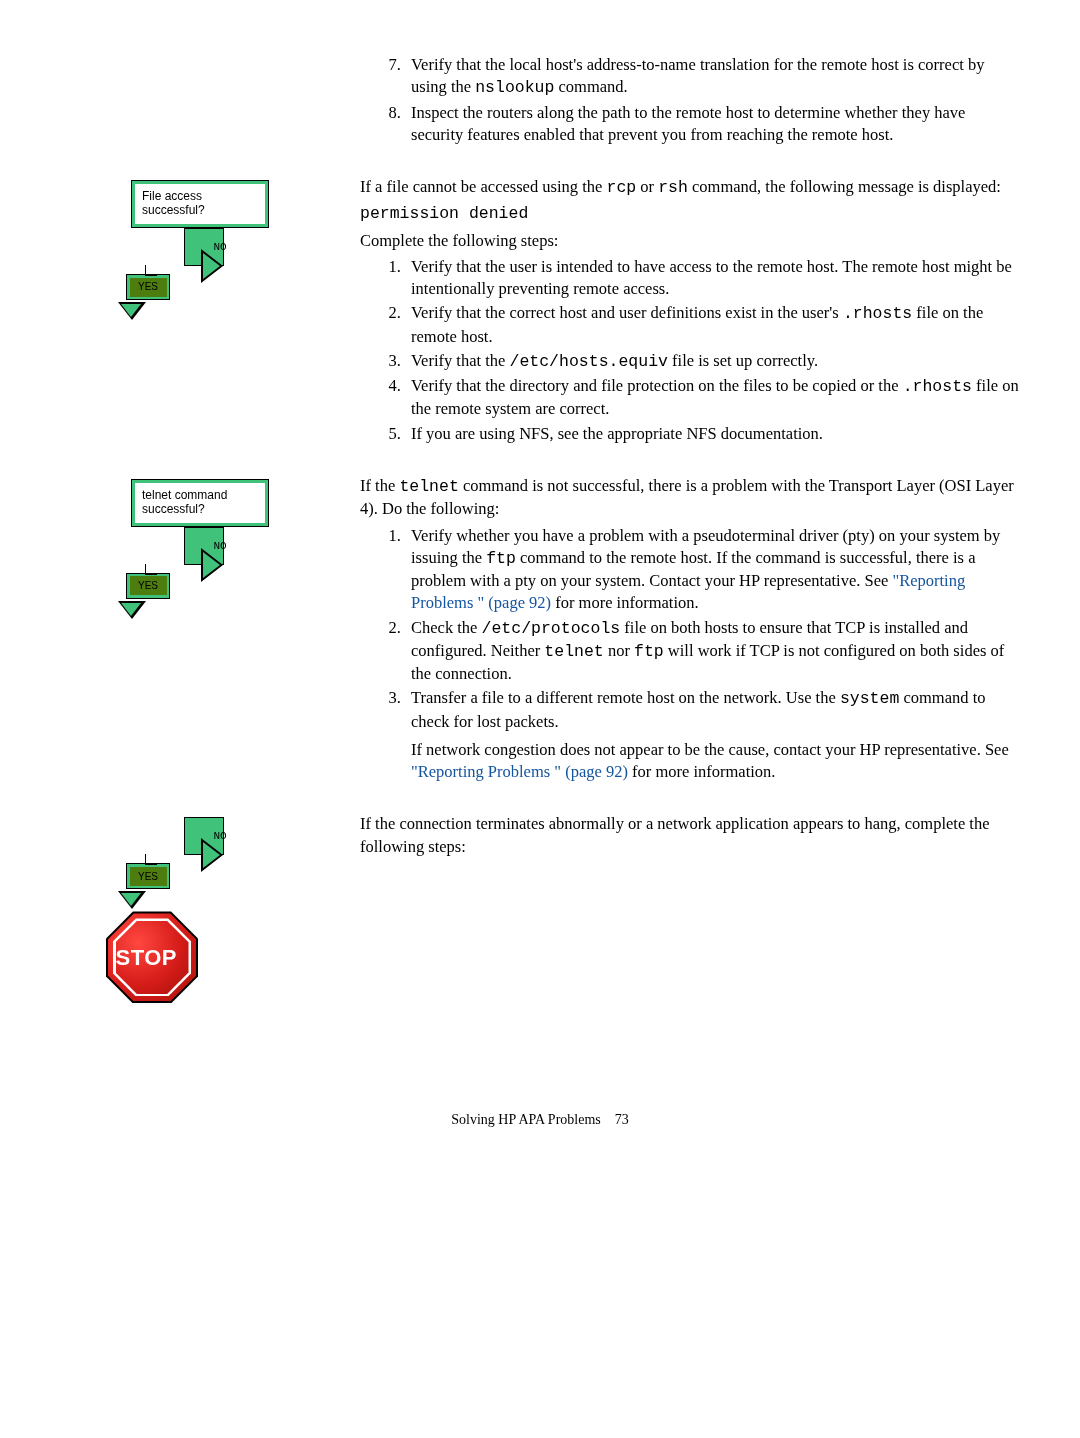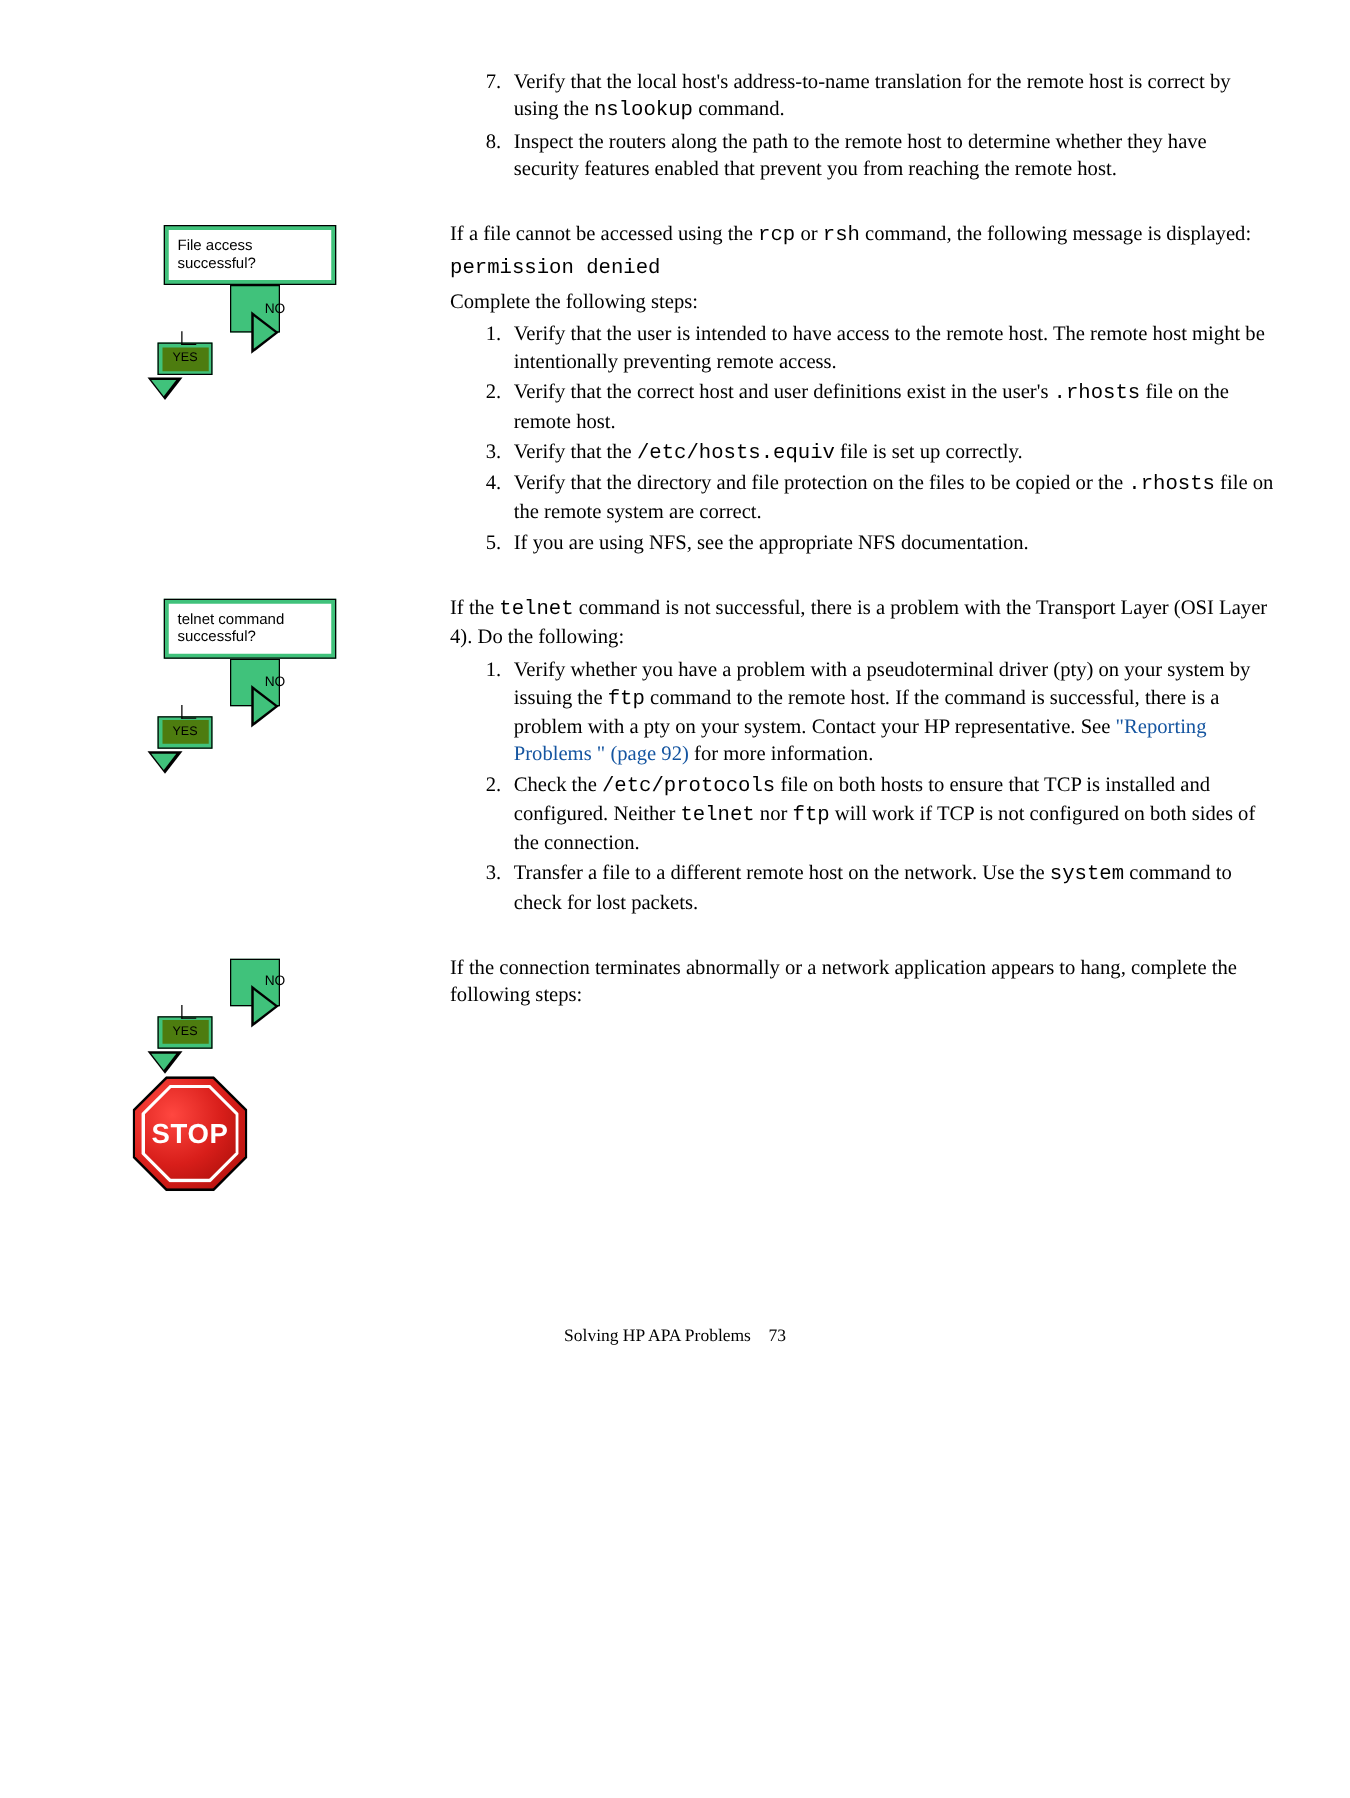--- a/index.html
+++ b/index.html
@@ -86,21 +86,21 @@
     border: 1.6px solid #000;
     background: #40c27b;
     width: 38px;
     height: 36px;
     margin-left: 8px;
   }
   .nobox-inner {
     position: absolute;
     inset: 3px;
     background: #fff;
-    font-family: Liberation Sans, sans-serif;
+    font-family: Liberation Mono, monospace;
     font-size: 11px;
     display: flex;
     align-items: center;
     justify-content: center;
     margin-left: 32px;
   }
   
   .arrow-right {
     position: relative;
     width: 0;
@@ -216,21 +216,21 @@
     background: #fff;
     clip-path: polygon(29.3% 0%, 70.7% 0%, 100% 29.3%, 100% 70.7%, 70.7% 100%, 29.3% 100%, 0% 70.7%, 0% 29.3%);
   }
   .oct-fill {
     position: absolute;
     inset: 7.5px;
     background: radial-gradient(circle at 30% 30%, #ff4740 0%, #d81e1a 55%, #a80e09 100%);
     clip-path: polygon(29.3% 0%, 70.7% 0%, 100% 29.3%, 100% 70.7%, 70.7% 100%, 29.3% 100%, 0% 70.7%, 0% 29.3%);
     display: flex;
     align-items: center;
-    justify-content: center;
+    justify-content: flex-start;
   }
   .stop-text {
     color: #fff;
     font-family: Arial, Helvetica, sans-serif;
     font-weight: 800;
     font-size: 22px;
     letter-spacing: 0.5px;
   }
 </style>
 </head>
@@ -316,20 +316,23 @@
     </div>
     <ol>
       <li>
         <span>Verify whether you have a problem with a pseudoterminal driver (pty) on your system by issuing the </span><code>ftp</code><span> command to the remote host. If the command is successful, there is a problem with a pty on your system. Contact your HP representative. See </span><a class="link">"Reporting Problems " (page 92)</a><span> for more information.</span>
       </li>
       <li>
         <span>Check the </span><code>/etc/protocols</code><span> file on both hosts to ensure that TCP is installed and configured. Neither </span><code>telnet</code><span> nor </span><code>ftp</code><span> will work if TCP is not configured on both sides of the connection.</span>
       </li>
       <li>
         <span>Transfer a file to a different remote host on the network. Use the </span><code>system</code><span> command to check for lost packets.</span>
+        <div style="margin-top:6px;">
+          <span>If network congestion does not appear to be the cause, contact your HP representative. See </span><a class="link">"Reporting Problems " (page 92)</a><span> for more information.</span>
+        </div>
       </li>
     </ol>
   </div>
 </div>
 
 <div class="row" style="margin-bottom:0;">
   <div class="flowcol">
     <div class="decision">
       <div class="dbox-wrap">
         <div class="nobox">

